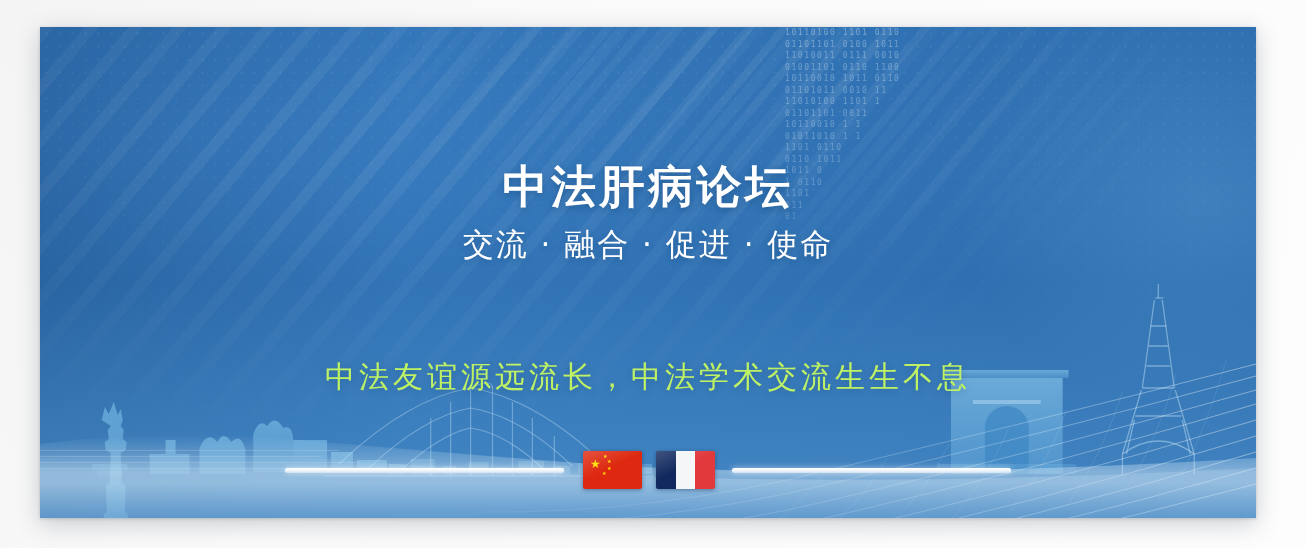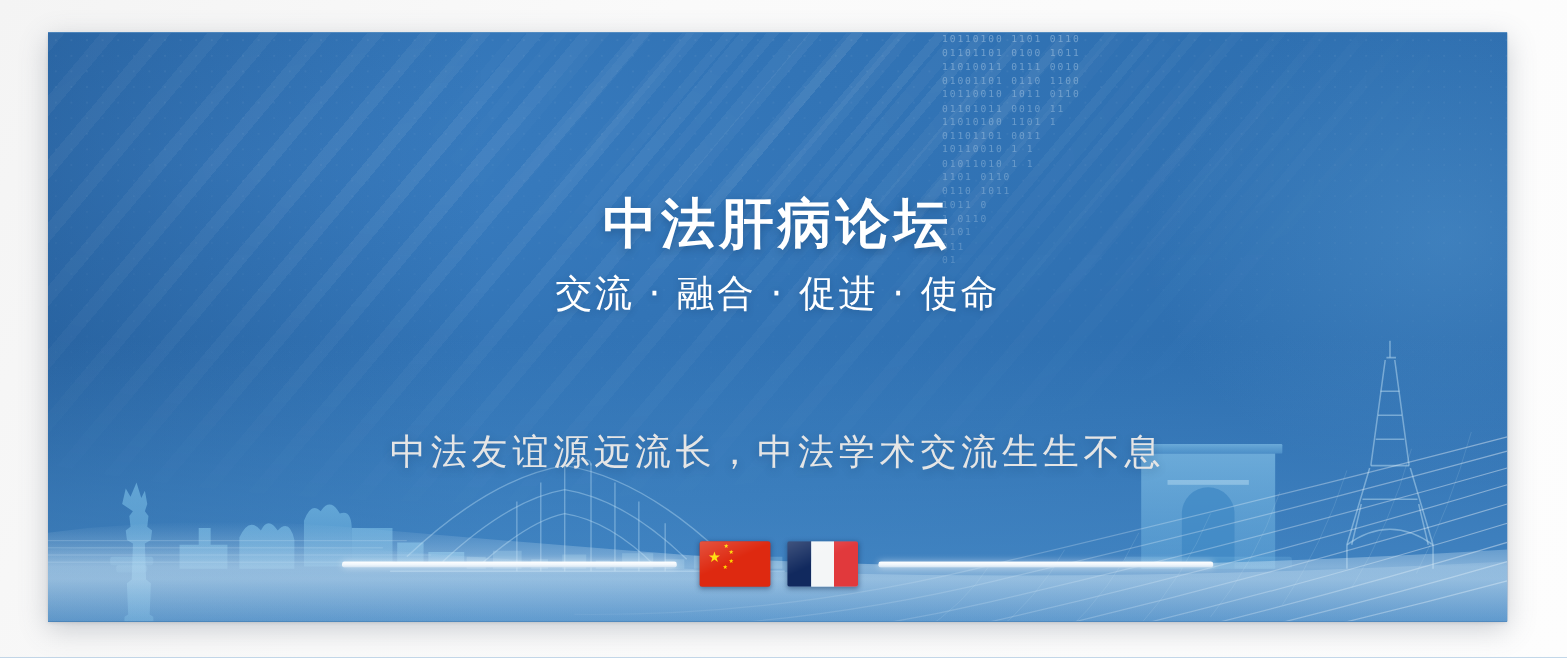--- a/index.html
+++ b/index.html
@@ -120,21 +120,21 @@
     position:absolute;left:0;right:0;top:197px;
     font-size:31px;font-weight:400;
     color:#ffffff;
     letter-spacing:2px;
     text-shadow:0 2px 6px rgba(16,52,92,.32);
     font-family:"DejaVu Sans","Liberation Sans",sans-serif;
   }
   #tagline{
     position:absolute;left:0;right:0;top:330px;
     font-size:30px;font-weight:400;
-    color:#e5e5e5;
+    color:#bef264;
     letter-spacing:4px;
     text-shadow:0 2px 7px rgba(16,52,92,.30);
     font-family:"DejaVu Sans","Liberation Sans",sans-serif;
   }
 
   
   .flag-strip{
     position:absolute;
     left:0;right:0;bottom:28px;
     height:40px;

